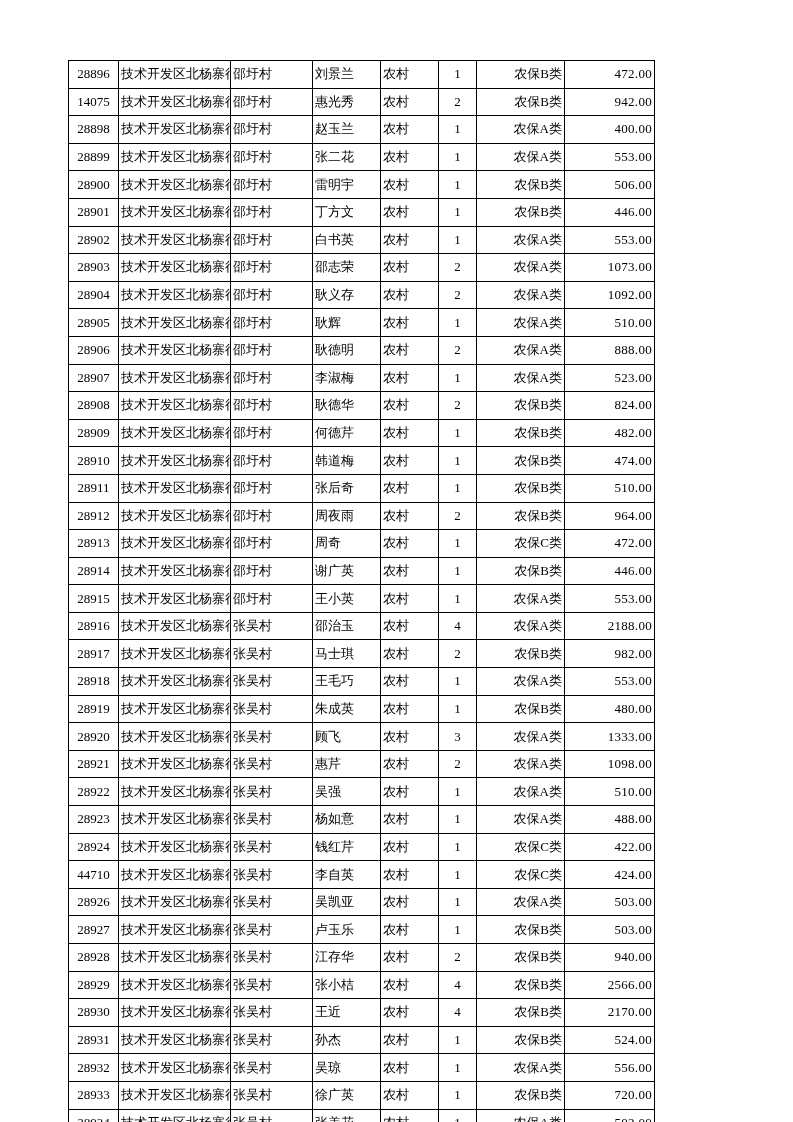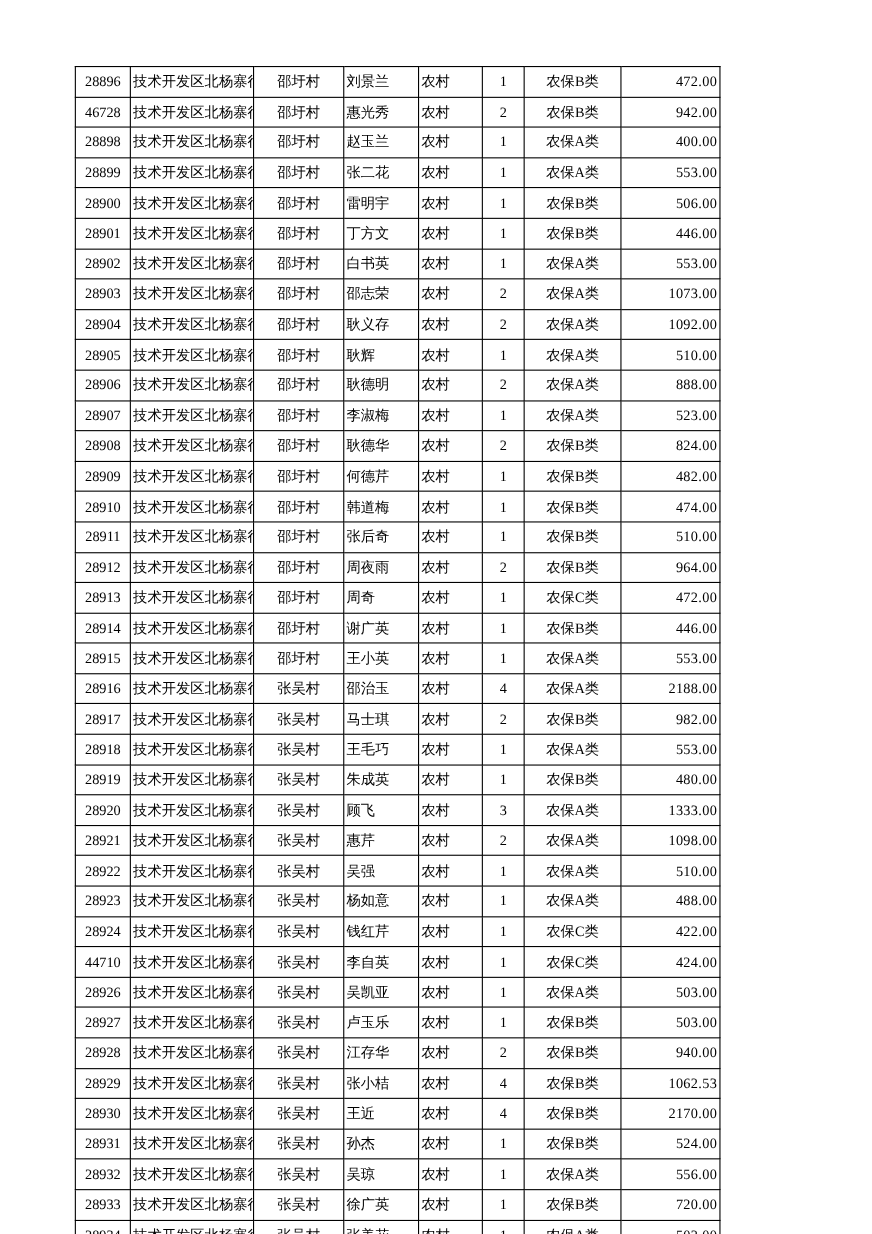--- a/index.html
+++ b/index.html
@@ -41,25 +41,25 @@
   col.c-org   { width: 112px; }
   col.c-vil   { width: 82px; }
   col.c-name  { width: 68px; }
   col.c-type  { width: 58px; }
   col.c-cnt   { width: 38px; }
   col.c-cat   { width: 88px; }
   col.c-amt   { width: 90px; }
 
   td.id    { text-align: center; font-family: "Liberation Serif", serif; }
   td.org   { text-align: left; }
-  td.vil   { text-align: center; }
+  td.vil   { }
   td.name  { text-align: left; }
   td.type  { text-align: left; }
   td.cnt   { text-align: center; }
-  td.cat   { text-align: center; }
+  td.cat   { text-align: right; }
   td.amt   { text-align: right; letter-spacing: 0.3px; }
 </style>
 </head>
 <body>
 
 <div class="page">
   <table class="data-table">
     <colgroup>
       <col class="c-id">
       <col class="c-org">
@@ -75,21 +75,21 @@
           <td class="id">28896</td>
           <td class="org">技术开发区北杨寨行</td>
           <td class="vil">邵圩村</td>
           <td class="name">刘景兰</td>
           <td class="type">农村</td>
           <td class="cnt">1</td>
           <td class="cat">农保B类</td>
           <td class="amt">472.00</td>
         </tr>
         <tr>
-          <td class="id">46728</td>
+          <td class="id">14075</td>
           <td class="org">技术开发区北杨寨行</td>
           <td class="vil">邵圩村</td>
           <td class="name">惠光秀</td>
           <td class="type">农村</td>
           <td class="cnt">2</td>
           <td class="cat">农保B类</td>
           <td class="amt">942.00</td>
         </tr>
         <tr>
           <td class="id">28898</td>
@@ -402,21 +402,21 @@
           <td class="amt">940.00</td>
         </tr>
         <tr>
           <td class="id">28929</td>
           <td class="org">技术开发区北杨寨行</td>
           <td class="vil">张吴村</td>
           <td class="name">张小桔</td>
           <td class="type">农村</td>
           <td class="cnt">4</td>
           <td class="cat">农保B类</td>
-          <td class="amt">1062.53</td>
+          <td class="amt">2566.00</td>
         </tr>
         <tr>
           <td class="id">28930</td>
           <td class="org">技术开发区北杨寨行</td>
           <td class="vil">张吴村</td>
           <td class="name">王近</td>
           <td class="type">农村</td>
           <td class="cnt">4</td>
           <td class="cat">农保B类</td>
           <td class="amt">2170.00</td>

